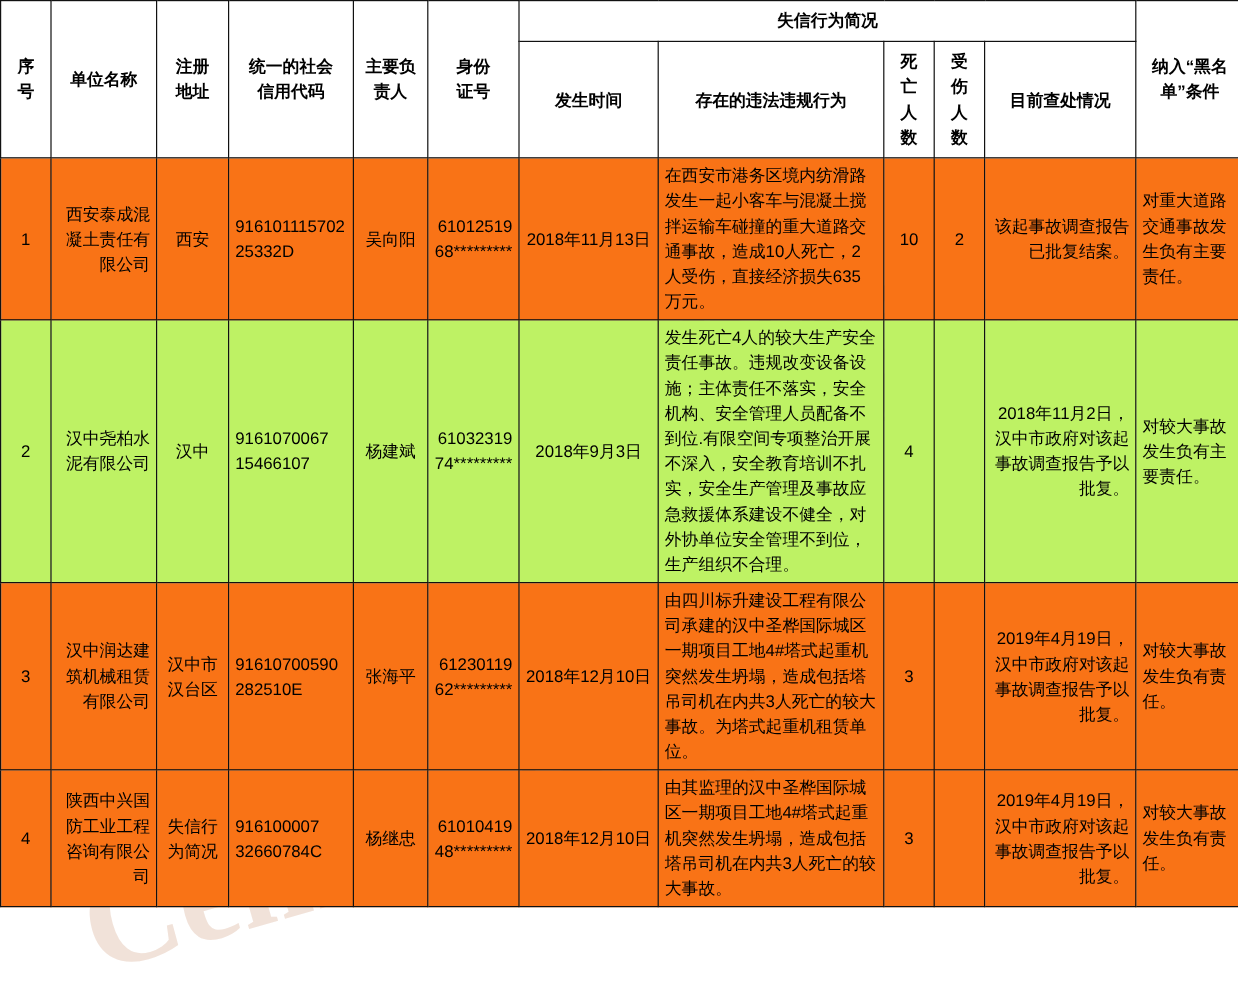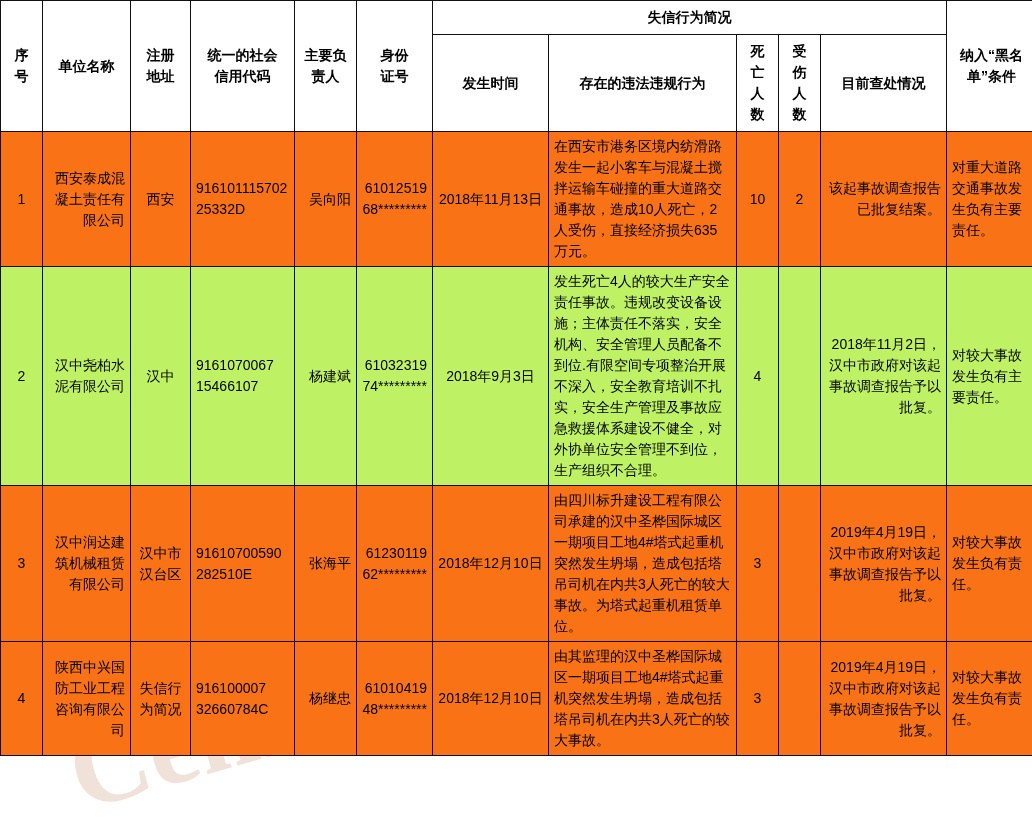--- a/index.html
+++ b/index.html
@@ -65,21 +65,21 @@
   }
   table.doc-table th {
     font-weight: bold;
     background: #ffffff;
     padding: 6px 8px;
   }
   td.c-idx { text-align: center; }
   td.c-name { text-align: right; margin-left: 44px; }
   td.c-addr { text-align: center; }
   td.c-code { text-align: left; }
-  td.c-person { text-align: right; }
+  td.c-person { text-align: center; }
   td.c-id { text-align: right; }
   td.c-time { text-align: center; }
   td.c-behavior { text-align: left; vertical-align: top; }
   td.c-dead { text-align: center; }
   td.c-injured { text-align: center; }
   td.c-status { text-align: right; vertical-align: top; }
   td.c-cond { text-align: left; vertical-align: top; }
   tr.row-highlight td {
     background: #bef264;
   }

